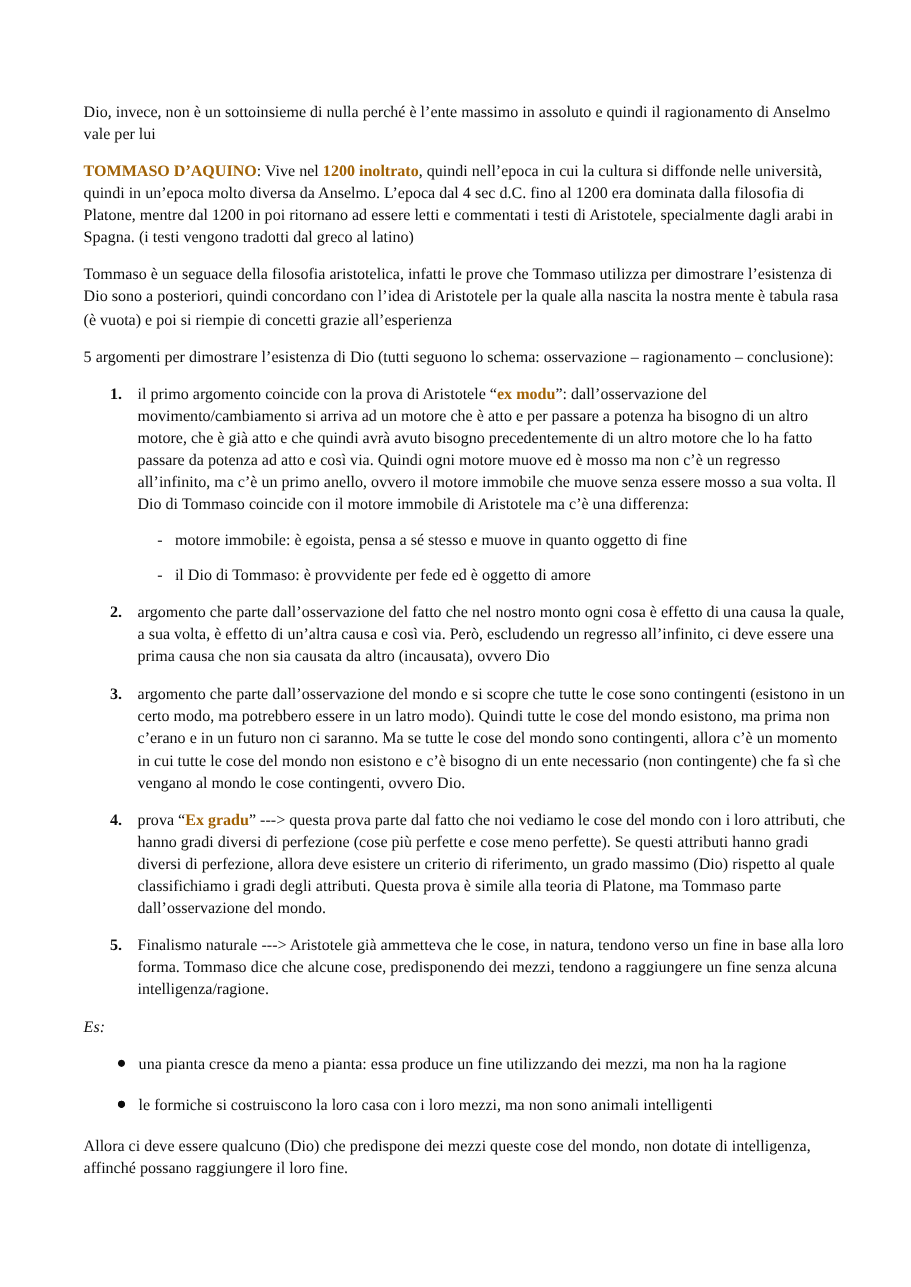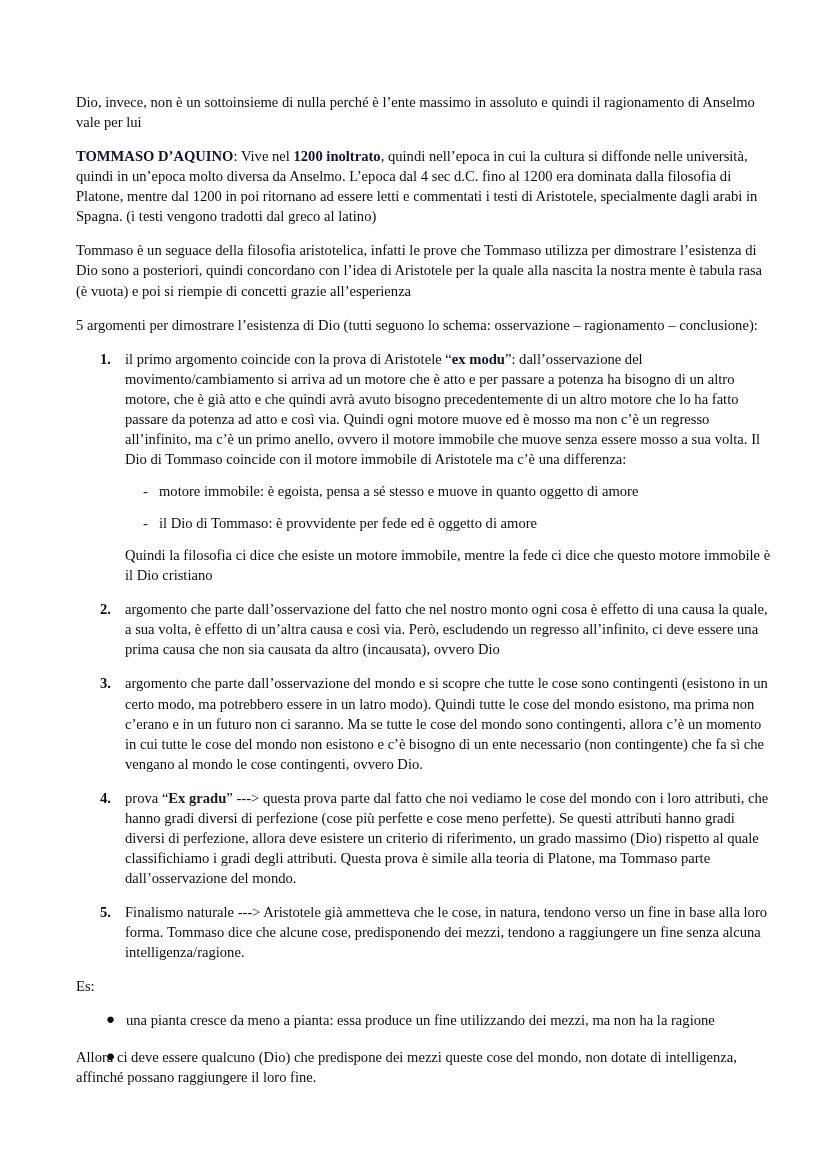--- a/index.html
+++ b/index.html
@@ -26,21 +26,21 @@
   }
   .doc-body {
     font-size: 14.6px;
     line-height: 1.375;
     text-align: left;
   }
   p.para {
     margin: 0 0 14px 0;
   }
   .red {
-    color: #0f172a;
+    color: #a16207;
     font-weight: bold;
   }
   .b {
     font-weight: normal;
   }
   .u {
     text-underline-offset: 1px;
   }
   
   ol.num-list {
@@ -102,20 +102,21 @@
     line-height: 1.35;
   }
   .closing {
     margin-left: 49px;
     margin-top: 6px;
   }
   .es-label {
     margin-left: 49px;
     margin-top: 14px;
     margin-bottom: 0;
+    font-style: italic;
   }
   .after-dash {
     margin-left: 0;
   }
 </style>
 </head>
 <body>
 
 <div class="page">
   <div class="doc-body">
@@ -130,29 +131,28 @@
 
     <ol class="num-list">
 
       <li>
         <span class="marker">1.</span>
         <span class="li-text"><span>il primo argomento coincide con la prova di Aristotele “</span><span class="red">ex modu</span><span>”: dall’osservazione del movimento/cambiamento si arriva ad un motore che è atto e per passare a potenza ha bisogno di un altro motore, che è già atto e che quindi avrà avuto bisogno precedentemente di un altro motore che lo ha fatto passare da potenza ad atto e così via. Quindi ogni motore muove ed è mosso ma </span><span class="u">non c’è un regresso all’infinito</span><span>, ma c’è un primo anello, ovvero il motore immobile che muove senza essere mosso a sua volta. Il </span><span class="u">Dio di Tommaso coincide con il motore immobile di Aristotele</span><span> ma c’è una differenza:</span></span>
 
         <ul class="dash-list">
           <li>
             <span class="marker">-</span>
-            <span>motore immobile: è egoista, pensa a sé stesso e muove in quanto oggetto di amore</span>
+            <span>motore immobile: è egoista, pensa a sé stesso e muove in quanto oggetto di fine</span>
           </li>
           <li>
             <span class="marker">-</span>
             <span>il Dio di Tommaso: è </span><span class="b">provvidente</span><span> per fede ed è oggetto di amore</span>
           </li>
         </ul>
 
-        <p class="para after-dash">Quindi la filosofia ci dice che esiste un motore immobile, mentre la fede ci dice che questo motore immobile è il Dio cristiano</p>
       </li>
 
       <li>
         <span class="marker">2.</span>
         <span class="li-text"><span>argomento che parte dall’osservazione del fatto che nel nostro monto </span><span class="b">ogni cosa è effetto di una causa la quale, a sua volta, è effetto di un’altra causa</span><span> e così via. Però, escludendo un regresso all’infinito, ci deve essere una prima causa che non sia causata da altro (incausata), ovvero Dio</span></span>
       </li>
 
       <li>
         <span class="marker">3.</span>
         <span class="li-text"><span>argomento che parte dall’osservazione del mondo e si scopre che </span><span class="b">tutte le cose sono contingenti</span><span> (esistono in un certo modo, ma potrebbero essere in un latro modo). Quindi tutte le cose del mondo esistono, ma prima non c’erano e in un futuro non ci saranno. Ma se tutte le cose del mondo sono contingenti, allora c’è un momento in cui tutte le cose del mondo non esistono e c’è bisogno di un ente necessario (non contingente) che fa sì che vengano al mondo le cose contingenti, ovvero Dio.</span></span>
@@ -174,19 +174,20 @@
     <ul class="bullet-list">
       <li>
         <span class="marker">●</span>
         <span>una pianta cresce da meno a pianta: essa produce un fine utilizzando dei mezzi, ma non ha la ragione</span>
       </li>
       <li>
         <span class="marker">●</span>
       </li>
       <li>
         <span class="marker">●</span>
+        <span>le formiche si costruiscono la loro casa con i loro mezzi, ma non sono animali intelligenti</span>
       </li>
     </ul>
 
     <p class="para closing">Allora ci deve essere qualcuno (Dio) che predispone dei mezzi queste cose del mondo, non dotate di intelligenza, affinché possano raggiungere il loro fine.</p>
 
   </div>
 </div>
 
 </body></html>

